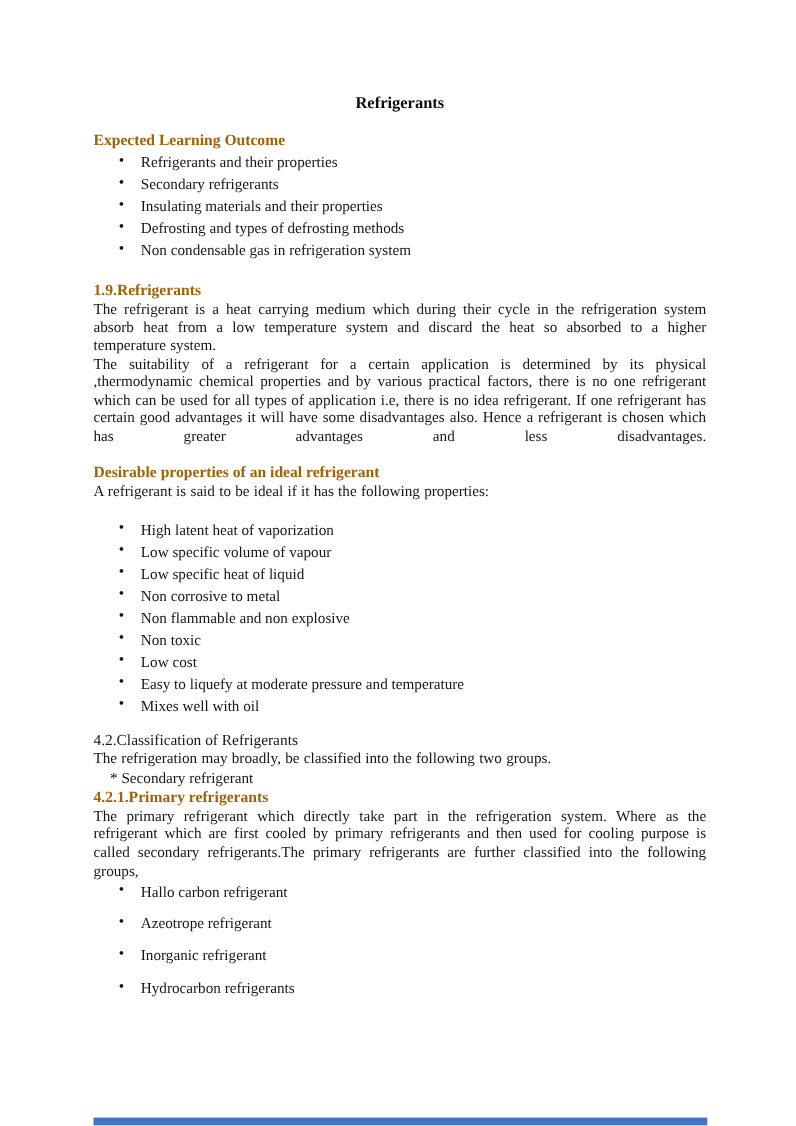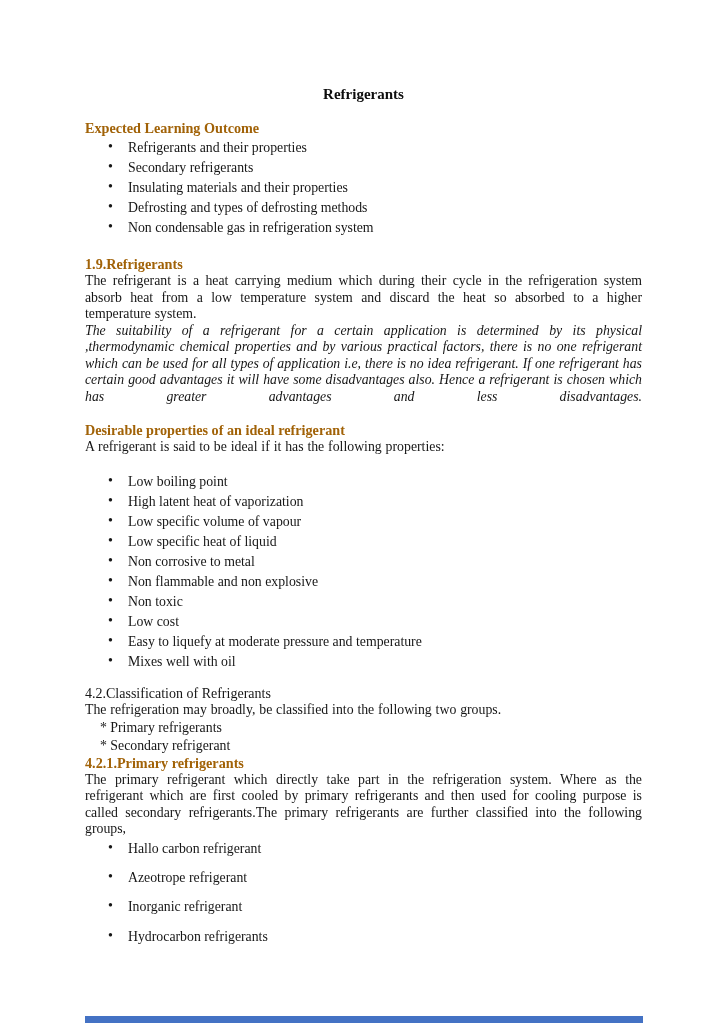--- a/index.html
+++ b/index.html
@@ -46,21 +46,20 @@
   }
   p.body {
     margin: 0;
     font-size: 13.8px;
     line-height: 16.6px;
     text-align: justify;
     word-spacing: 0.4px;
   }
   p.justify-last {
     text-align-last: justify;
-    font-style: italic;
   }
   ul.bullets {
     margin: 3px 0 0 0;
     padding: 0 0 0 43px;
     list-style: none;
   }
   ul.bullets li {
     position: relative;
     font-size: 13.8px;
     line-height: 16.6px;
@@ -119,37 +118,35 @@
     <p class="body justify-last">The suitability of a refrigerant for a certain application is determined by its physical ,thermodynamic chemical properties and by various practical factors, there is no one refrigerant which can be used for all types of application i.e, there is no idea refrigerant. If one refrigerant has certain good advantages it will have some disadvantages also. Hence a refrigerant is chosen which has greater advantages and less disadvantages.</p>
 
     <div class="gap-s"></div>
 
     <h2 class="h-bold">Desirable properties of an ideal refrigerant</h2>
     <p class="body">A refrigerant is said to be ideal if it has the following properties:</p>
 
     <div class="gap-list"></div>
 
     <ul class="bullets">
-      <li>Low boiling point</li>
       <li>High latent heat of vaporization</li>
       <li>Low specific volume of vapour</li>
       <li>Low specific heat of liquid</li>
       <li>Non corrosive to metal</li>
       <li>Non flammable and non explosive</li>
       <li>Non toxic</li>
       <li>Low cost</li>
       <li>Easy to liquefy at moderate pressure and temperature</li>
       <li>Mixes well with oil</li>
     </ul>
 
     <div class="gap-sec"></div>
 
     <h2 class="h-plain">4.2.Classification of Refrigerants</h2>
     <p class="body">The refrigeration may broadly, be classified into the following two groups.</p>
-    <p class="starred">* Primary refrigerants</p>
     <p class="starred">* Secondary refrigerant</p>
 
     <h2 class="h-bold">4.2.1.Primary refrigerants</h2>
     <p class="body">The primary refrigerant which directly take part in the refrigeration system. Where as the refrigerant which are first cooled by primary refrigerants and then used for cooling purpose is called secondary refrigerants.The primary refrigerants are further classified into the following groups,</p>
 
     <ul class="bullets spread">
       <li>Hallo carbon refrigerant</li>
       <li>Azeotrope refrigerant</li>
       <li>Inorganic refrigerant</li>
       <li>Hydrocarbon refrigerants</li>

